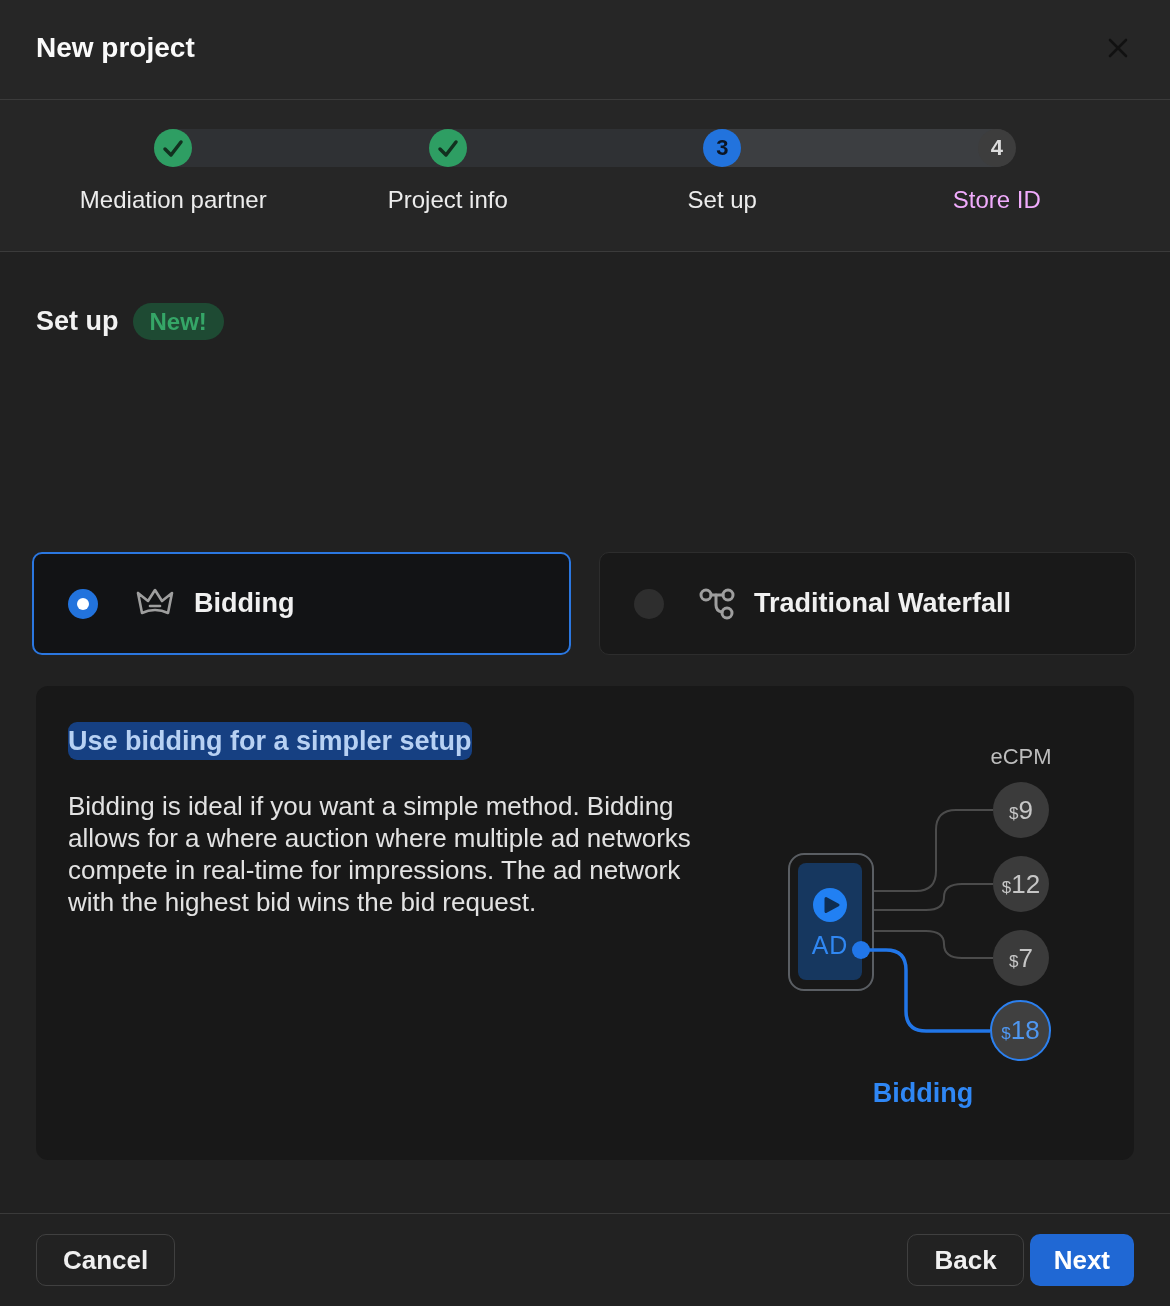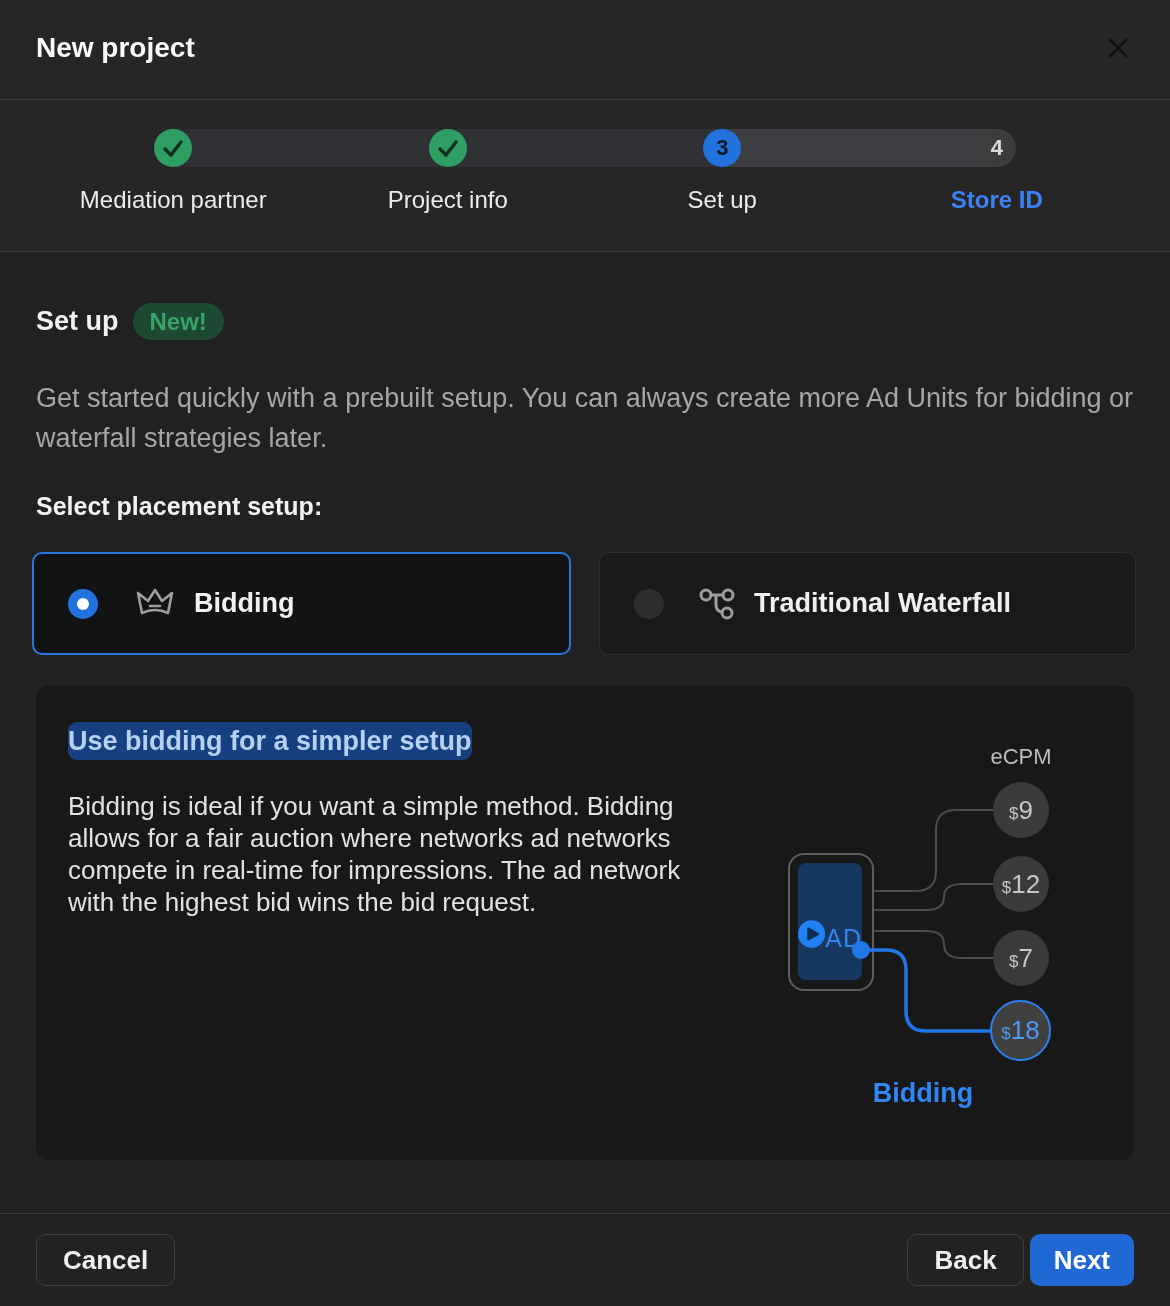--- a/index.html
+++ b/index.html
@@ -15,21 +15,21 @@
   .stepper { position:relative; height:152px; background:#262626; border-bottom:1px solid #3b3b3b; }
   .track { position:absolute; left:154px; top:29px; width:861px; height:38px; background:#2f3134; border-radius:19px; }
   .track-remaining { position:absolute; left:568px; top:0; width:293px; height:38px; background:#3c3e41; border-radius:0 19px 19px 0; }
   .steps { position:absolute; left:36px; top:29px; width:1098px; display:grid; grid-template-columns:repeat(4,1fr); }
   .step { display:flex; flex-direction:column; align-items:center; }
   .step-circle { width:38px; height:38px; border-radius:50%; display:flex; align-items:center; justify-content:center; font-size:22px; font-weight:700; }
   .step-circle.done { background:#2e9e63; }
   .step-circle.current { background:#2273dd; color:#0b1524; }
   .step-circle.upcoming { background:#3d3d3d; color:#dcdcdc; }
   .step-label { margin-top:19px; font-size:24px; color:#ececec; }
-  .step-label.dim { color:#3b82f6;font-weight:bold; }
+  .step-label.dim { color:#f0abfc; }
 
   
   .body { position:relative; height:961px; background:#212121; }
   .heading-row { position:absolute; left:36px; top:51px; display:flex; align-items:center; gap:14px; }
   .section-title { font-size:27px; font-weight:700; color:#f2f2f2; }
   .new-badge { background:#1e4a33; color:#35a667; font-size:24px; font-weight:700; height:37px; line-height:37px; padding:0 17px; border-radius:19px; }
   .description { position:absolute; left:36px; top:126px; width:1098px; font-size:27px; line-height:40px; color:#a6a6a6; }
   .select-label { position:absolute; left:36px; top:240px; font-size:25px; font-weight:700; color:#f2f2f2; }
 
   .cards { position:absolute; left:32px; top:300px; width:1104px; display:flex; gap:28px; }
@@ -42,21 +42,21 @@
   .radio.off { background:#2e2e2e; }
   .card-icon { margin-left:35px; flex:0 0 auto; display:flex; }
   .card-label { margin-left:17px; font-size:27px; font-weight:700; color:#f0f0f0; }
 
   
   .panel { position:absolute; left:36px; top:434px; width:1098px; height:474px; background:#181818; border-radius:12px; }
   .panel-badge { position:absolute; left:32px; top:36px; height:38px; line-height:38px; padding:0 0; border-radius:9px; background:#164082; color:#b7d1f3; font-size:27px; font-weight:700; }
   .panel-text { position:absolute; left:32px; top:104px; width:650px; font-size:26px; line-height:32px; color:#e2e2e2; }
 
   .phone { position:absolute; left:752px; top:167px; width:86px; height:138px; border:2px solid #5a5e63; border-radius:16px; }
-  .screen { position:absolute; left:8px; top:8px; width:64px; height:117px; background:#16375f; border-radius:8px; display:flex; flex-direction:row; align-items:center; padding-top:25px; }
+  .screen { position:absolute; left:8px; top:8px; width:64px; height:117px; background:#16375f; border-radius:8px; display:flex; flex-direction:column; align-items:center; padding-top:25px; }
   .ad-label { margin-top:9px; font-size:25px; color:#3087f2; letter-spacing:1px; }
   .bid-dot { position:absolute; left:816px; top:255px; width:18px; height:18px; border-radius:50%; background:#2176e8; z-index:3; }
   .connectors { position:absolute; left:0; top:0; width:1098px; height:474px; z-index:2; pointer-events:none; }
 
   .ecpm-label { position:absolute; left:925px; top:58px; width:120px; text-align:center; font-size:22px; color:#bdbdbd; }
   .bid { position:absolute; width:56px; height:56px; line-height:56px; border-radius:50%; background:#3b3b3b; color:#c6c6c6; text-align:center; z-index:4; }
   .bid .cur { font-size:17px; }
   .bid .amt { font-size:26px; }
   .bid.winner { width:61px; height:61px; line-height:56px; background:#404040; border:2.5px solid #2c80ef; color:#4f97f0; }
   .bid-caption { position:absolute; left:787px; top:392px; width:200px; text-align:center; font-size:27px; font-weight:700; color:#2f87f5; }
@@ -115,23 +115,21 @@
     </div>
   </div>
 
   <div class="body">
 
     <div class="heading-row">
       <div class="section-title">Set up</div>
       <div class="new-badge">New!</div>
     </div>
 
-    <div class="description">Get started quickly with a prebuilt setup. You can always create more Ad Units for bidding or waterfall strategies later.</div>
 
-    <div class="select-label">Select placement setup:</div>
 
     <div class="cards">
 
       <div class="card selected">
         <div class="radio on"></div>
         <span class="card-icon">
           <svg width="44" height="36" viewBox="0 0 44 36">
             <path d="M5 7 L9 27 Q15 24 22 24 Q29 24 35 27 L39 7 L29 15 L22 4 L15 15 Z" fill="none" stroke="#9e9e9e" stroke-width="2.6" stroke-linejoin="round" stroke-linecap="round"></path>
             <path d="M17 20 H27" stroke="#9e9e9e" stroke-width="2.6" stroke-linecap="round"></path>
           </svg>
@@ -150,21 +148,21 @@
             <path d="M17 8 V18 Q17 24 23 25" fill="none" stroke="#9e9e9e" stroke-width="3" stroke-linecap="round"></path>
           </svg>
         </span>
         <span class="card-label">Traditional Waterfall</span>
       </div>
 
     </div>
 
     <div class="panel">
       <div class="panel-badge">Use bidding for a simpler setup</div>
-      <div class="panel-text">Bidding is ideal if you want a simple method. Bidding allows for a fair auction where networks ad networks compete in real-time for impressions. The ad network with the highest bid wins the bid request.</div>
+      <div class="panel-text">Bidding is ideal if you want a simple method. Bidding allows for a where auction where multiple ad networks compete in real-time for impressions. The ad network with the highest bid wins the bid request.</div>
 
       <div class="phone">
         <div class="screen">
           <svg width="34" height="34" viewBox="0 0 34 34">
             <circle cx="17" cy="17" r="17" fill="#2180f3"></circle>
             <path d="M13 10.5 L25 17 L13 23.5 Z" fill="#0e2d52" stroke="#0e2d52" stroke-width="3" stroke-linejoin="round"></path>
           </svg>
           <div class="ad-label">AD</div>
         </div>
       </div>

